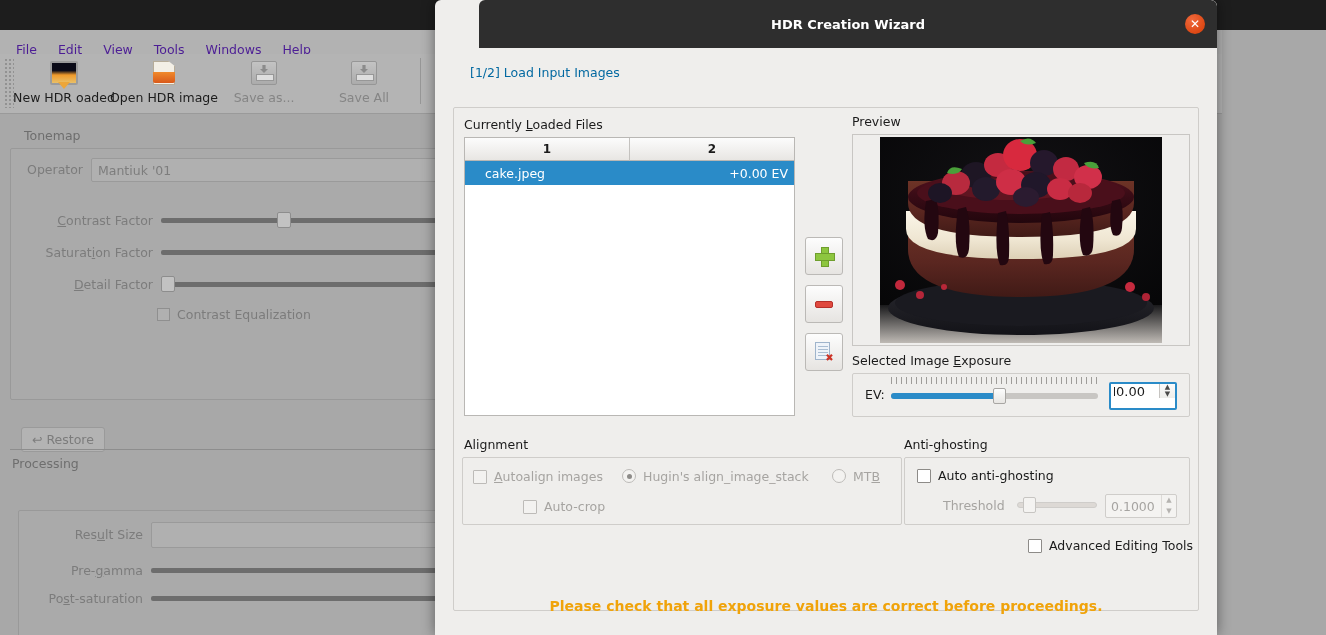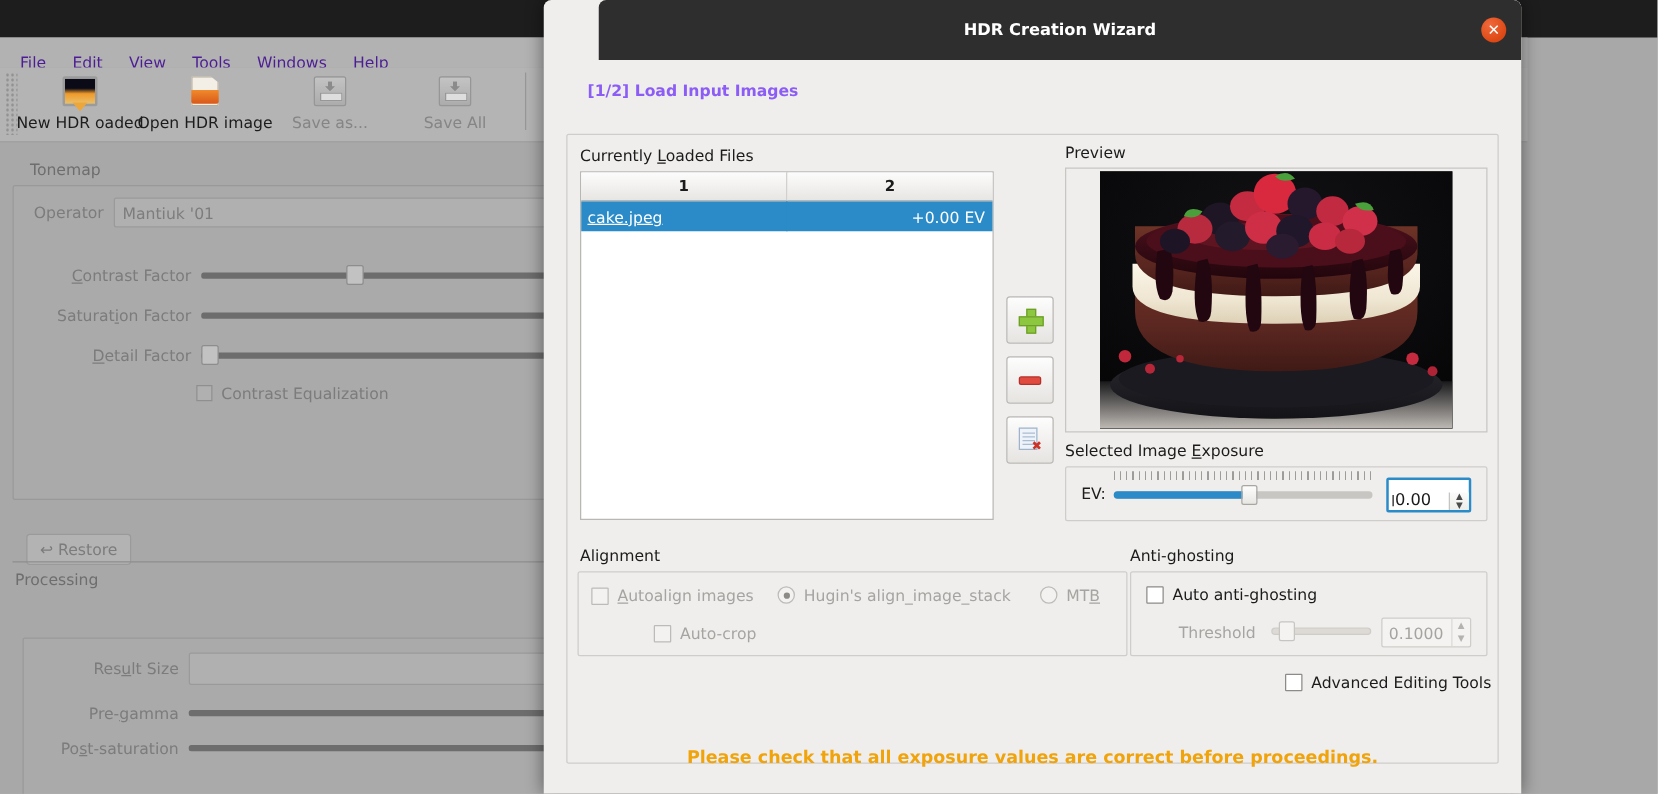--- a/index.html
+++ b/index.html
@@ -132,21 +132,21 @@
     margin-left: 44px;
   }
   .dlg-close {
     position: absolute; right: 12px; top: 50%; transform: translateY(-50%);
     width: 20px; height: 20px; border-radius: 50%;
     background: radial-gradient(circle at 35% 30%, #f0693c, #dd4814 70%);
     display: flex; align-items: center; justify-content: center;
     color: #fff; font-size: 12px; font-weight: bold; line-height: 1;
   }
   .dlg-body { position: relative; padding: 0 18px; color: #1b1b1b; }
-  .step-label { font-size: 12.5px; margin: 17px 0 10px 17px; color: #8b5cf6; font-weight: bold; }
+  .step-label { font-size: 12.5px; margin: 17px 0 10px 17px; color: #0369a1; }
 
   .outer-frame {
     position: absolute; left: 18px; top: 42px; width: 746px; height: 504px;
     border: 1px solid #cfcdca; border-radius: 2px; background: #efeeec;
   }
 
   .sec-title { font-size: 12.5px; color: #1b1b1b; }
   .sec-title u { text-decoration: underline; }
 
   
@@ -155,22 +155,22 @@
   }
   .ft-head { display: flex; height: 23px; }
   .ft-th {
     background: linear-gradient(#fcfcfc, #e8e6e3);
     border-right: 1px solid #c4c2bf; border-bottom: 1px solid #b9b7b4;
     display: flex; align-items: center; justify-content: center;
     font-size: 12px; font-weight: bold; color: #1b1b1b;
   }
   .ft-th:last-child { border-right: none; }
   .ft-row { display: flex; height: 24px; background: #2a8bc8; color: #fff; }
-  .ft-c1 { display: flex; align-items: center; padding-left: 5px; font-size: 12.5px;
-           border-right: 1px solid #2a8bc8; text-decoration: underline; }
+  .ft-c1 { display: flex; align-items: center; padding-left: 20px; font-size: 12.5px;
+           border-right: 1px solid #2a8bc8; }
   .ft-c2 { display: flex; align-items: center; justify-content: flex-end;
            padding-right: 6px; font-size: 12.5px; }
 
   .sidebtn {
     position: absolute; width: 38px; height: 38px;
     background: linear-gradient(#fdfdfd, #e6e4e1);
     border: 1px solid #bbb9b6; border-radius: 3px;
     display: flex; align-items: center; justify-content: center;
   }
   .plus-ico { position: relative; width: 18px; height: 18px; }
@@ -218,21 +218,21 @@
     position: absolute; left: 0; top: 7px; height: 6px; width: 52%;
     background: #2a8bc8; border-radius: 3px;
   }
   .ev-handle {
     position: absolute; top: 2px; left: 52%; width: 13px; height: 16px;
     margin-left: -6px; background: linear-gradient(#fdfdfd,#e8e6e3);
     border: 1px solid #a8a6a3; border-radius: 2px;
   }
   .spin {
     position: absolute; display: flex; background: #fff;
-    border: 2px solid #2a8bc8; border-radius: 2px; align-items: flex-end;
+    border: 2px solid #2a8bc8; border-radius: 2px; align-items: flex-start;
   }
   .spin .val {
     flex: 1; display: flex; align-items: center; padding-left: 5px;
     font-size: 13px; color: #1b1b1b; position: relative;
   }
   .spin .caret {
     position: absolute; left: 3px; top: 3px; bottom: 3px; width: 1px; background: #1b1b1b;
   }
   .spin .arrows {
     width: 16px; border-left: 1px solid #c6c4c1;

